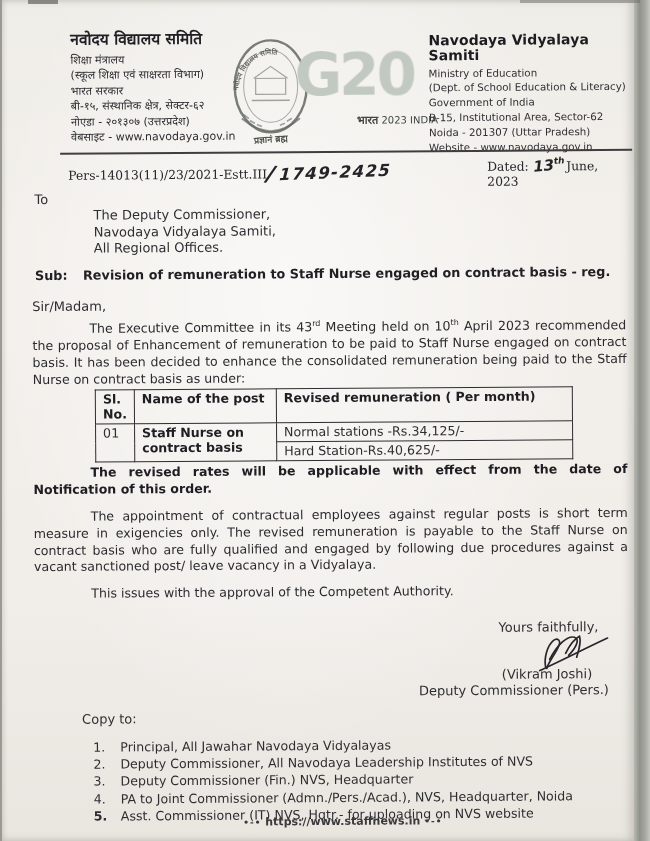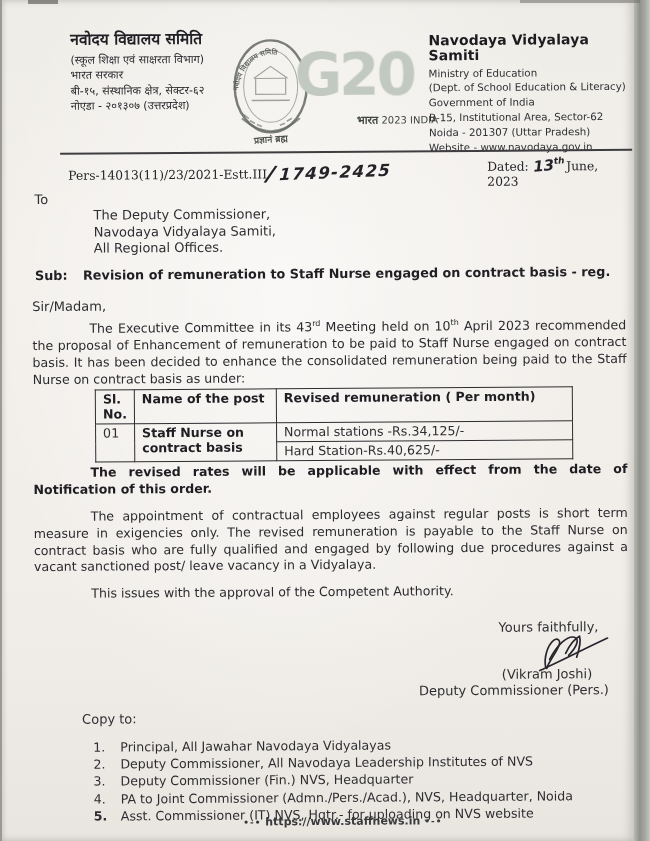--- a/index.html
+++ b/index.html
@@ -91,24 +91,26 @@
 <div class="scan">
   <div class="paper"></div>
   <div class="edge-right"></div>
   <div class="edge-top"></div>
   <div class="edge-topright"></div>
 
   <div class="content">
 
     <div class="lh-hindi">
       <div class="t">नवोदय विद्यालय समिति</div>
+      <div>शिक्षा मंत्रालय</div>
       <div>(स्कूल शिक्षा एवं साक्षरता विभाग)</div>
       <div>भारत सरकार</div>
       <div>बी-१५, संस्थानिक क्षेत्र, सेक्टर-६२</div>
       <div>नोएडा - २०१३०७ (उत्तरप्रदेश)</div>
+      <div>वेबसाइट - www.navodaya.gov.in</div>
     </div>
 
     <div class="seal">
       <svg width="90" height="112" viewBox="0 0 90 112">
         <defs>
           <path id="arcTop" d="M 12,62 A 33,42 0 0 1 78,62"></path>
         </defs>
         <ellipse cx="45" cy="52" rx="36" ry="46" fill="none" stroke="#4a5049" stroke-width="2.4" opacity=".85"></ellipse>
         <ellipse cx="45" cy="52" rx="27" ry="36" fill="none" stroke="#5a6058" stroke-width="1" opacity=".6"></ellipse>
         <rect x="30" y="44" width="30" height="16" fill="none" stroke="#5a6058" stroke-width="1.2" opacity=".65"></rect>

